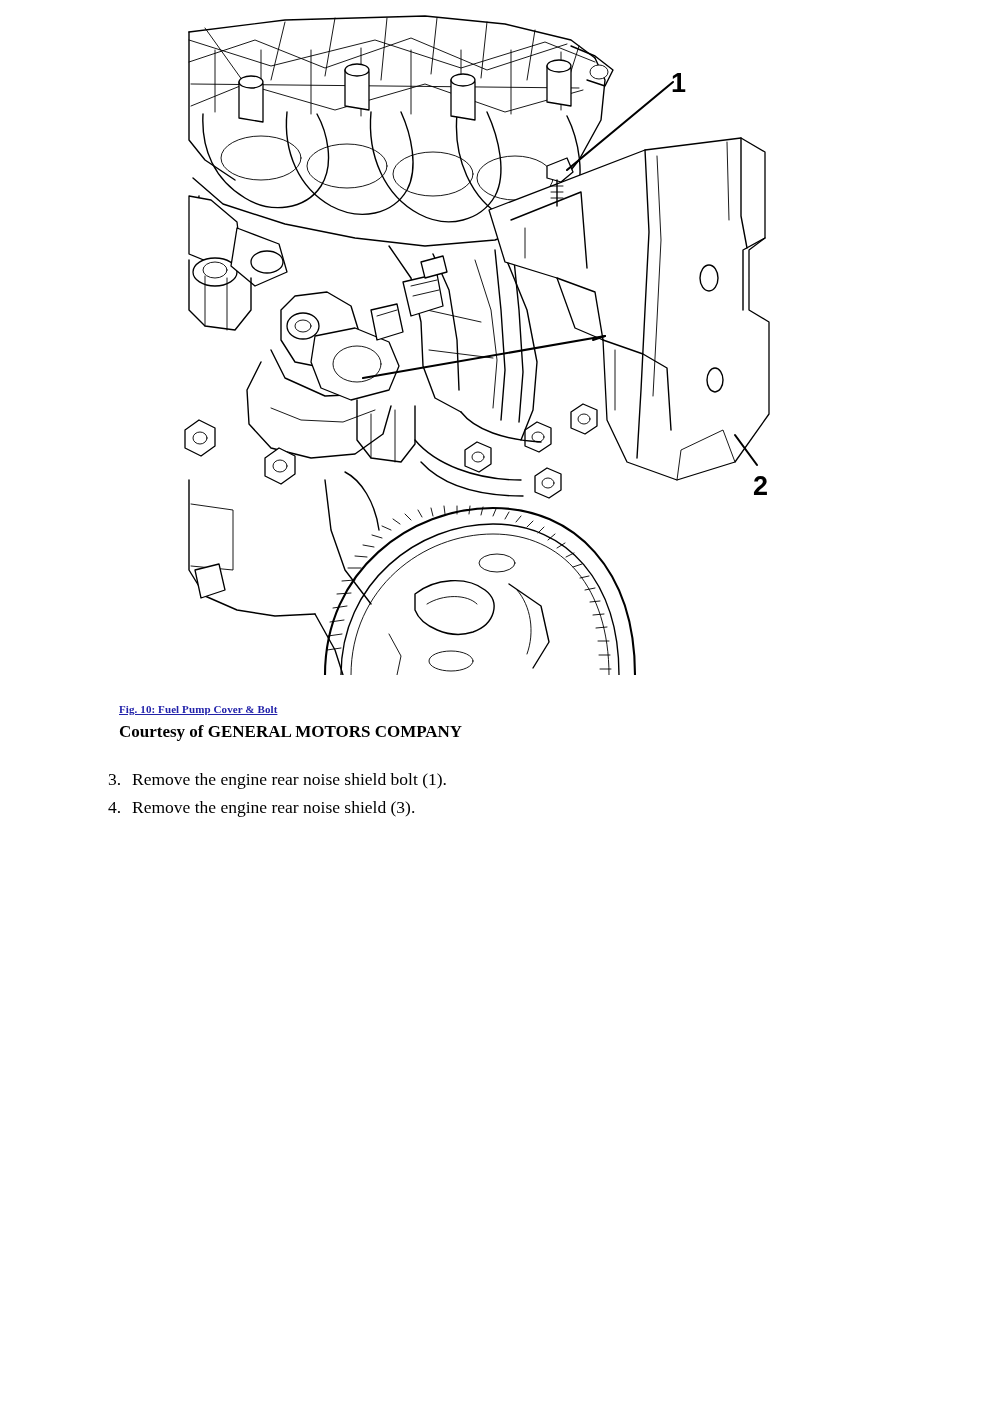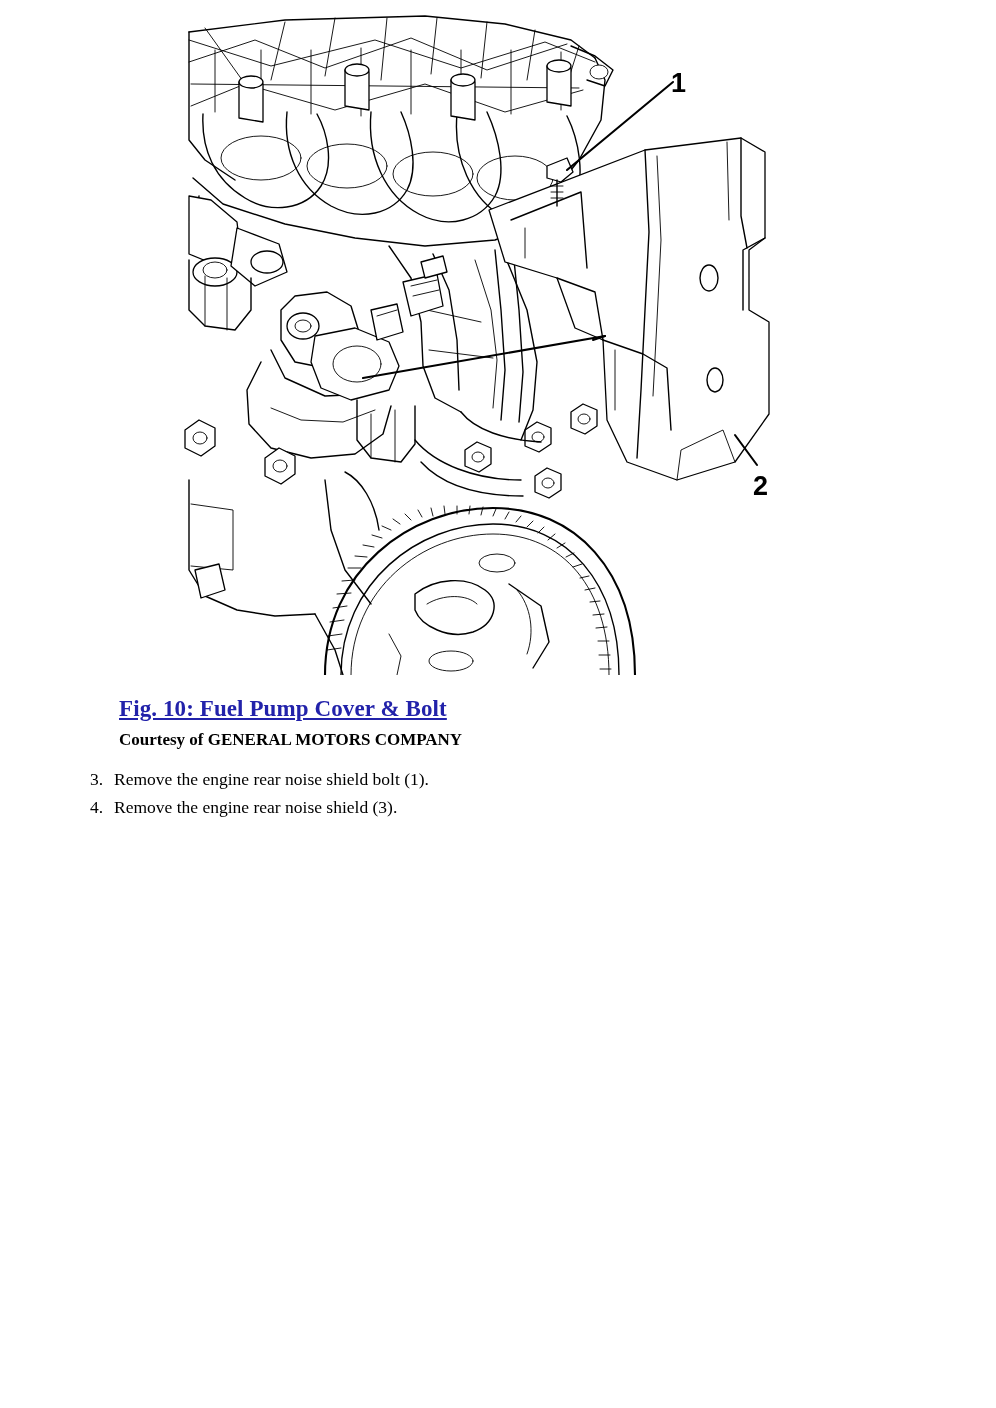--- a/index.html
+++ b/index.html
@@ -40,41 +40,41 @@
 
   
   .caption-block {
     position: absolute;
     left: 119px;
     top: 698px;
     width: 700px;
   }
   .fig-title {
     font-family: "Liberation Serif", serif;
-    font-size: 23px;
+    font-size: 11px;
     font-weight: bold;
     color: #2222aa;
     text-decoration: underline;
     letter-spacing: 0.1px;
     line-height: 22px;
     display: inline-block;
   }
   .fig-courtesy {
     font-family: "Liberation Serif", serif;
     font-size: 17px;
     font-weight: bold;
     color: #000;
     line-height: 24px;
-    margin-top: 8px;
+    margin-top: 0;
   }
 
   
   .steps {
     position: absolute;
-    left: 90px;
+    left: 108px;
     top: 765px;
     width: 760px;
   }
   .step {
     font-family: "Liberation Serif", serif;
     font-size: 17.5px;
     line-height: 28px;
     color: #000;
     white-space: nowrap;
   }

